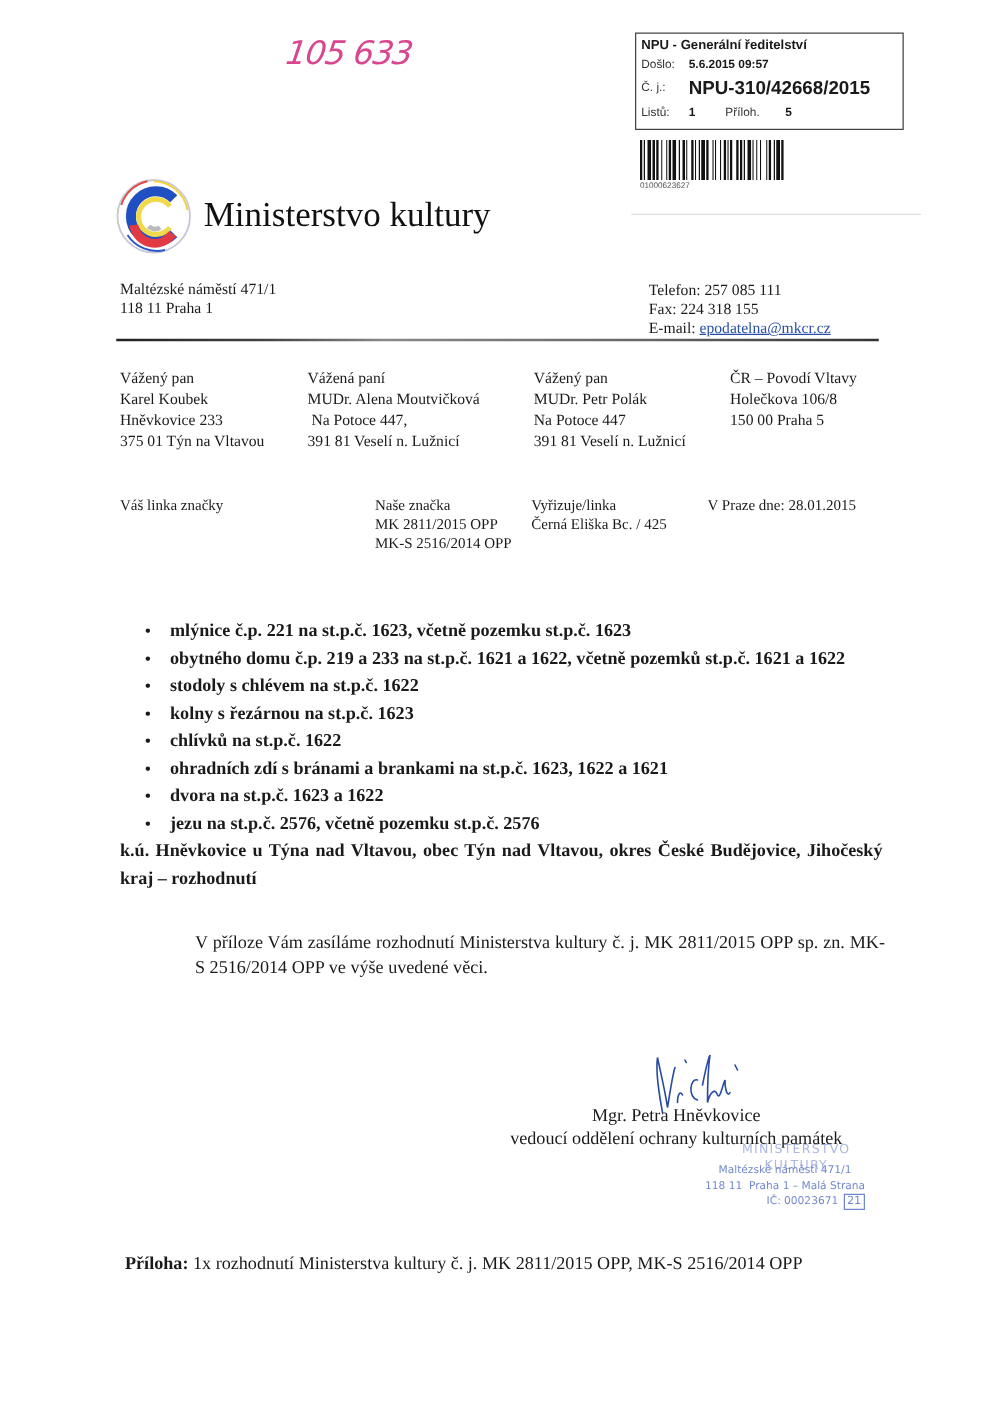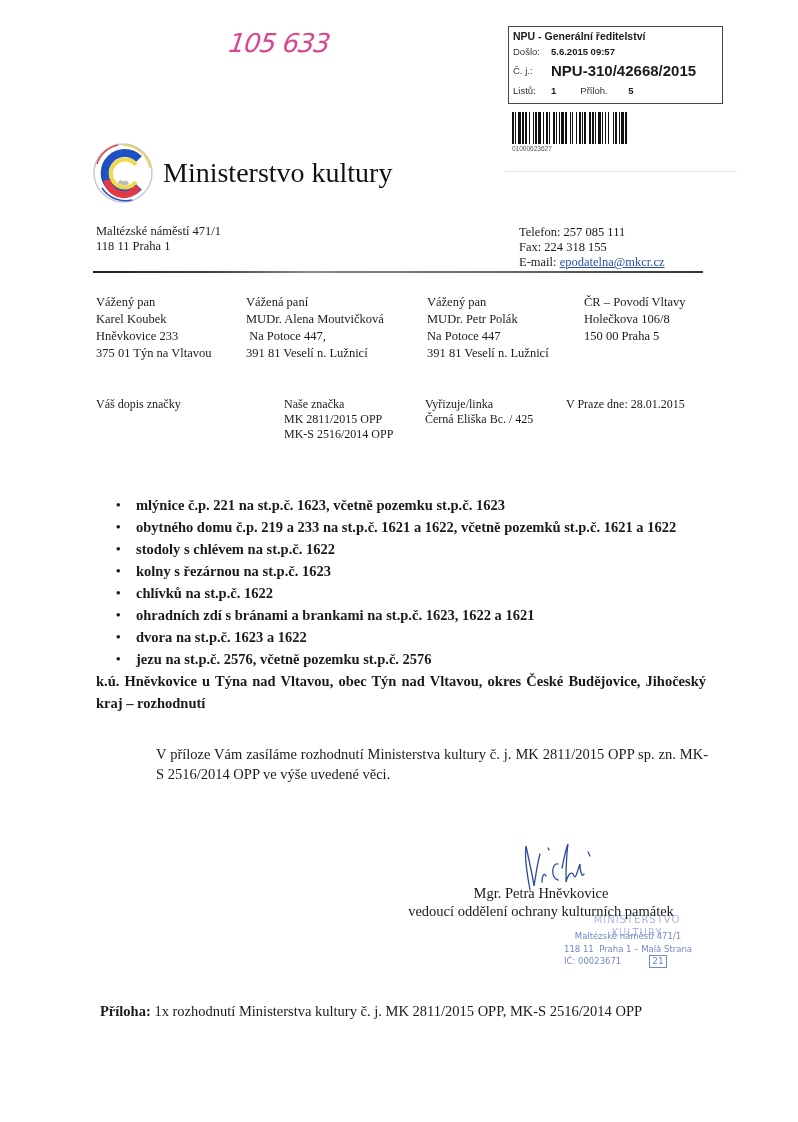--- a/index.html
+++ b/index.html
@@ -51,21 +51,21 @@
   .recip { font-size: 12.5px; line-height: 17px; top: 294px; }
   .recip div { white-space: nowrap; }
   .r1 { left: 96px; }
   .r2 { left: 246px; }
   .r3 { left: 427px; }
   .r4 { left: 584px; }
 
   
   .ref { font-size: 12px; line-height: 15px; top: 397px; }
   .ref1 { left: 96px; }
-  .ref2 { left: 284px; }
+  .ref2 { left: 300px; }
   .ref3 { left: 425px; }
   .ref4 { left: 566px; }
 
   
   .subject { left: 96px; top: 458px; width: 610px; font-weight: bold; font-size: 14.5px; line-height: 22px; }
   .subject ul { list-style: none; padding-left: 0; margin-left: 0; margin-top: 36px; }
   .subject li { position: relative; padding-left: 40px; }
   .subject li::before { content: "\2022"; position: absolute; left: 20px; top: 0; font-size: 13px; }
   .subject .location { text-align: justify; text-align-last: left; }
 
@@ -76,21 +76,21 @@
   .signature-scrawl { left: 508px; top: 838px; width: 90px; height: 58px; }
   .sig-block { left: 380px; top: 884px; width: 322px; text-align: center; font-size: 14.5px; line-height: 18px; }
 
   .stamp {
     left: 564px; top: 920px; width: 128px;
     font-family: "DejaVu Sans", sans-serif; color: #5a73c4; text-align: center;
     font-size: 8.5px; line-height: 12.5px; opacity: 0.85;
   }
   .stamp .name { letter-spacing: 1px; font-size: 10px; position: absolute; top: -6px; left: 8px; width: 130px; opacity: 0.6; }
   .stamp .l2 { margin-top: 10px; }
-  .stamp .ic-row { display: flex; justify-content: flex-start; gap: 28px; align-items: center; }
+  .stamp .ic-row { display: flex; justify-content: flex-end; gap: 4px; align-items: center; }
   .stamp .box { border: 1px solid #5a73c4; padding: 0 2px; font-size: 9px; line-height: 11px; }
 
   .attachment { left: 100px; top: 1003px; font-size: 14.5px; }
   .attachment b { font-weight: bold; text-align: right; }
 </style>
 </head>
 <body>
 
 <div class="abs handwritten">105 633</div>
 
@@ -227,21 +227,21 @@
   <div>Na Potoce 447</div>
   <div>391 81 Veselí n. Lužnicí</div>
 </div>
 <div class="abs recip r4">
   <div>ČR – Povodí Vltavy</div>
   <div>Holečkova 106/8</div>
   <div>150 00 Praha 5</div>
 </div>
 
 <div class="abs ref ref1">
-  <div>Váš dopis značky</div>
+  <div>Váš linka značky</div>
 </div>
 <div class="abs ref ref2">
   <div>Naše značka</div>
   <div>MK 2811/2015 OPP</div>
   <div>MK-S 2516/2014 OPP</div>
 </div>
 <div class="abs ref ref3">
   <div>Vyřizuje/linka</div>
   <div>Černá Eliška Bc. / 425</div>
 </div>

